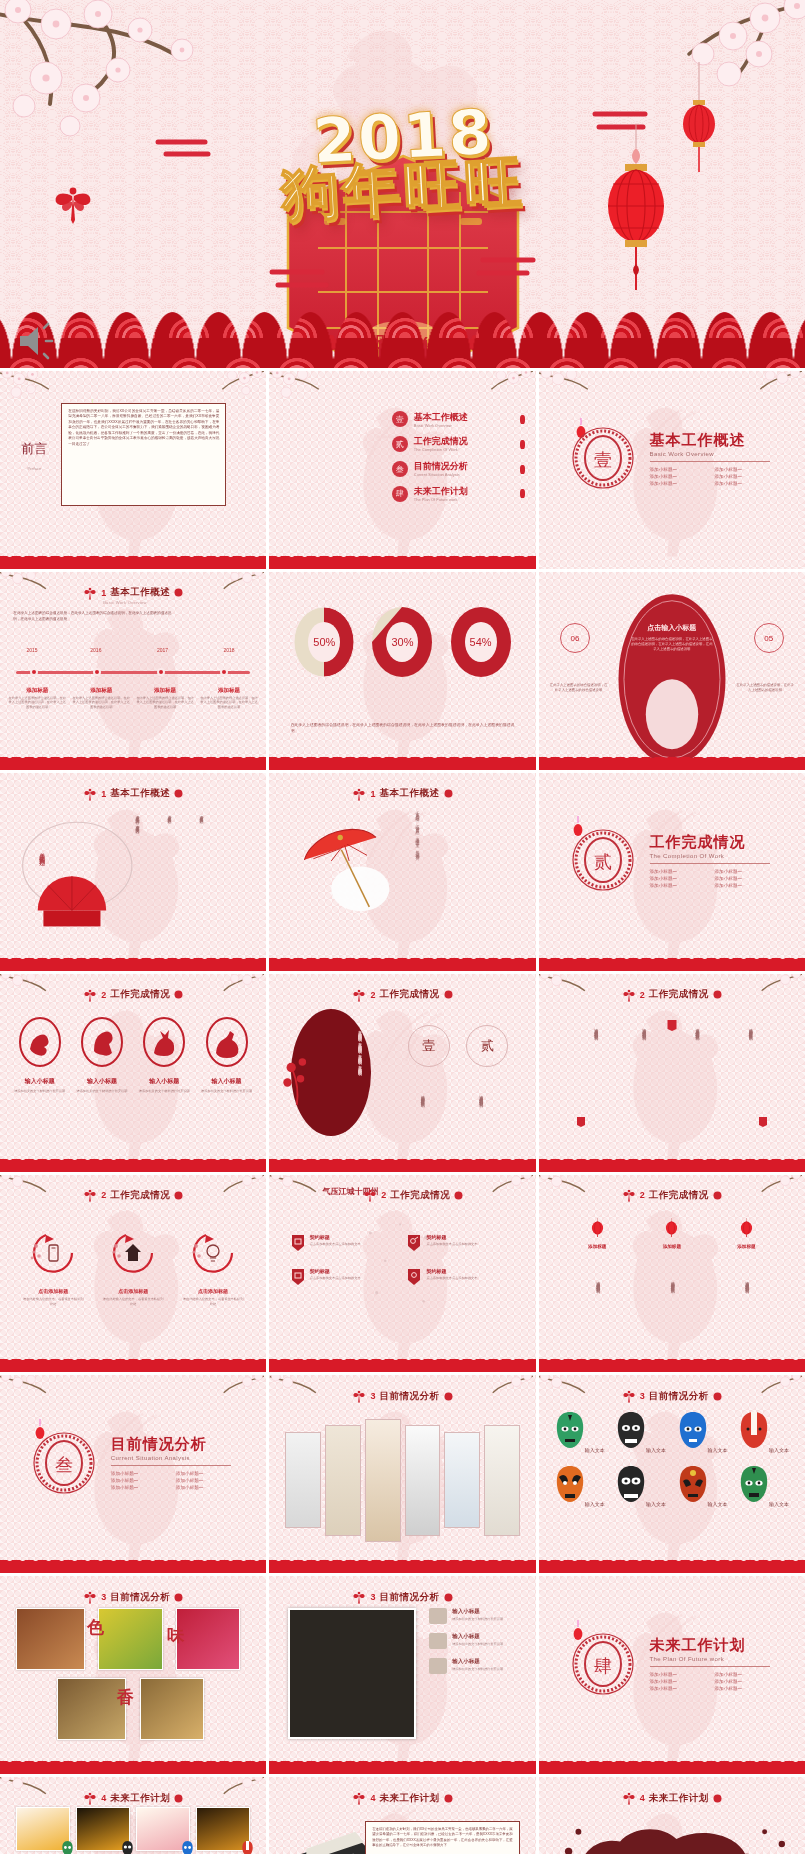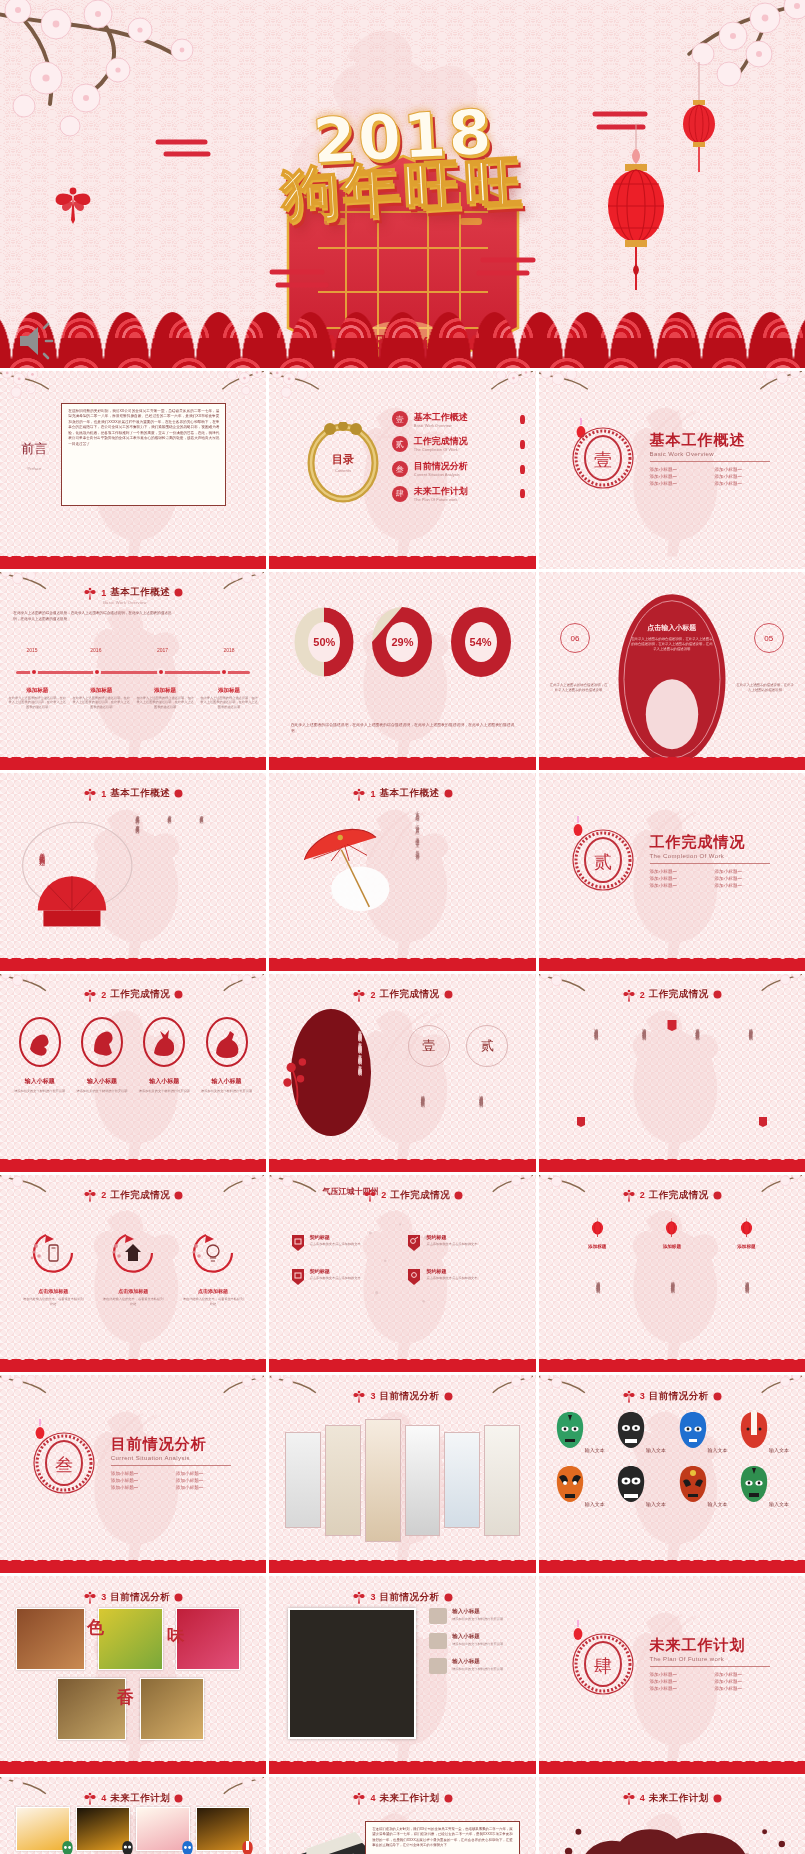--- a/index.html
+++ b/index.html
@@ -189,21 +189,21 @@
   .tl-year { position: absolute; top: 38%; font-size: 5px; color: #c23a3a; transform: translateX(-50%); }
   .tl-col { position: absolute; top: 58%; width: 22%; transform: translateX(-50%); text-align: center; }
   .tl-col b { font-size: 5.5px; color: #c9202a; display: block; }
   .tl-col p { font-size: 3.2px; color: #a07676; line-height: 1.45; margin-top: 2px; }
 
   
   .donuts { position: absolute; left: 6%; right: 6%; top: 16%; display: flex; justify-content: space-around; }
   .donut { width: 66px; height: 76px; position: relative; }
   .donut .val {
     position: absolute; inset: 0; display: flex; align-items: center; justify-content: center;
-    font-size: 11px; font-weight: bold; color: #ffffff;
+    font-size: 11px; font-weight: normal; color: #ffffff;
   }
   .donut-cap { position: absolute; left: 8%; right: 8%; bottom: 18%; font-size: 3.8px; color: #9a4a4a; line-height: 1.6; text-align: justify; }
 
   
   .oval-center { position: absolute; left: 50%; top: 10%; transform: translateX(-50%); width: 41%; height: 78%; }
   .oval-center .cap { position: absolute; left: 12%; right: 12%; top: 20%; text-align: center; }
   .oval-center .cap b { font-size: 7px; color: #ffe7e7; display: block; margin-bottom: 4px; }
   .oval-center .cap p { font-size: 3.4px; color: #f6cdcd; line-height: 1.5; }
   .side-num {
     position: absolute; top: 26%; width: 30px; height: 30px; border-radius: 50%;
@@ -582,35 +582,20 @@
             <circle cx="90" cy="8" r="7"></circle>
             <circle cx="72" cy="16" r="8"></circle>
             <circle cx="54" cy="12" r="7"></circle>
           </g>
           <g fill="#f3bfc8">
             <circle cx="90" cy="8" r="1.8"></circle>
             <circle cx="72" cy="16" r="2"></circle>
           </g>
         </svg>
 
-    <div class="toc-ring">
-      <svg viewBox="0 0 78 82" style="position:absolute;inset:0">
-        <ellipse cx="39" cy="41" rx="32" ry="36" fill="none" stroke="#caa03c" stroke-width="7"></ellipse>
-        <ellipse cx="39" cy="41" rx="32" ry="36" fill="none" stroke="#e8cb7e" stroke-width="2.5"></ellipse>
-        <g fill="#b8902f">
-              <circle cx="26" cy="7" r="6"></circle>
-              <circle cx="52" cy="7" r="6"></circle>
-              <circle cx="39" cy="4" r="5"></circle>
-            </g>
-      </svg>
-      <div class="lbl">
-        <b>目录</b>
-        <i>Contents</i>
-      </div>
-    </div>
 
     <div class="toc-list">
       <div class="toc-row">
         <span class="toc-badge">壹</span>
         <span class="toc-txt">
               <b class="cn" style="display:block">基本工作概述</b>
               <i class="en" style="display:block;font-style:normal">Basic Work Overview</i>
             </span>
         <span class="toc-lant"></span>
       </div>
@@ -798,21 +783,21 @@
           <ellipse cx="33" cy="38" rx="30" ry="35" fill="none" stroke="#fbeaea" stroke-width="1"></ellipse>
         </svg>
         <span class="val" style="color:#be1f2c">50%</span>
       </div>
       <div class="donut">
         <svg viewBox="0 0 66 76" style="position:absolute;inset:0">
           <ellipse cx="33" cy="38" rx="30" ry="35" fill="#e8ddc8"></ellipse>
           <path d="M33 3 A30 35 0 0 1 33 73 A30 35 0 0 1 3 38 Z" fill="#be1f2c"></path>
           <ellipse cx="33" cy="38" rx="16" ry="20" fill="#fbeaea"></ellipse>
         </svg>
-        <span class="val" style="color:#be1f2c">29%</span>
+        <span class="val" style="color:#be1f2c">30%</span>
       </div>
       <div class="donut">
         <svg viewBox="0 0 66 76" style="position:absolute;inset:0">
           <ellipse cx="33" cy="38" rx="30" ry="35" fill="#be1f2c"></ellipse>
           <ellipse cx="33" cy="38" rx="16" ry="20" fill="#fbeaea"></ellipse>
         </svg>
         <span class="val" style="color:#be1f2c">54%</span>
       </div>
     </div>
     <div class="donut-cap">在此录入上述图表的综合描述说明，在此录入上述图表的综合描述说明，在此录入上述图表的描述说明，在此录入上述图表的描述说明</div>

